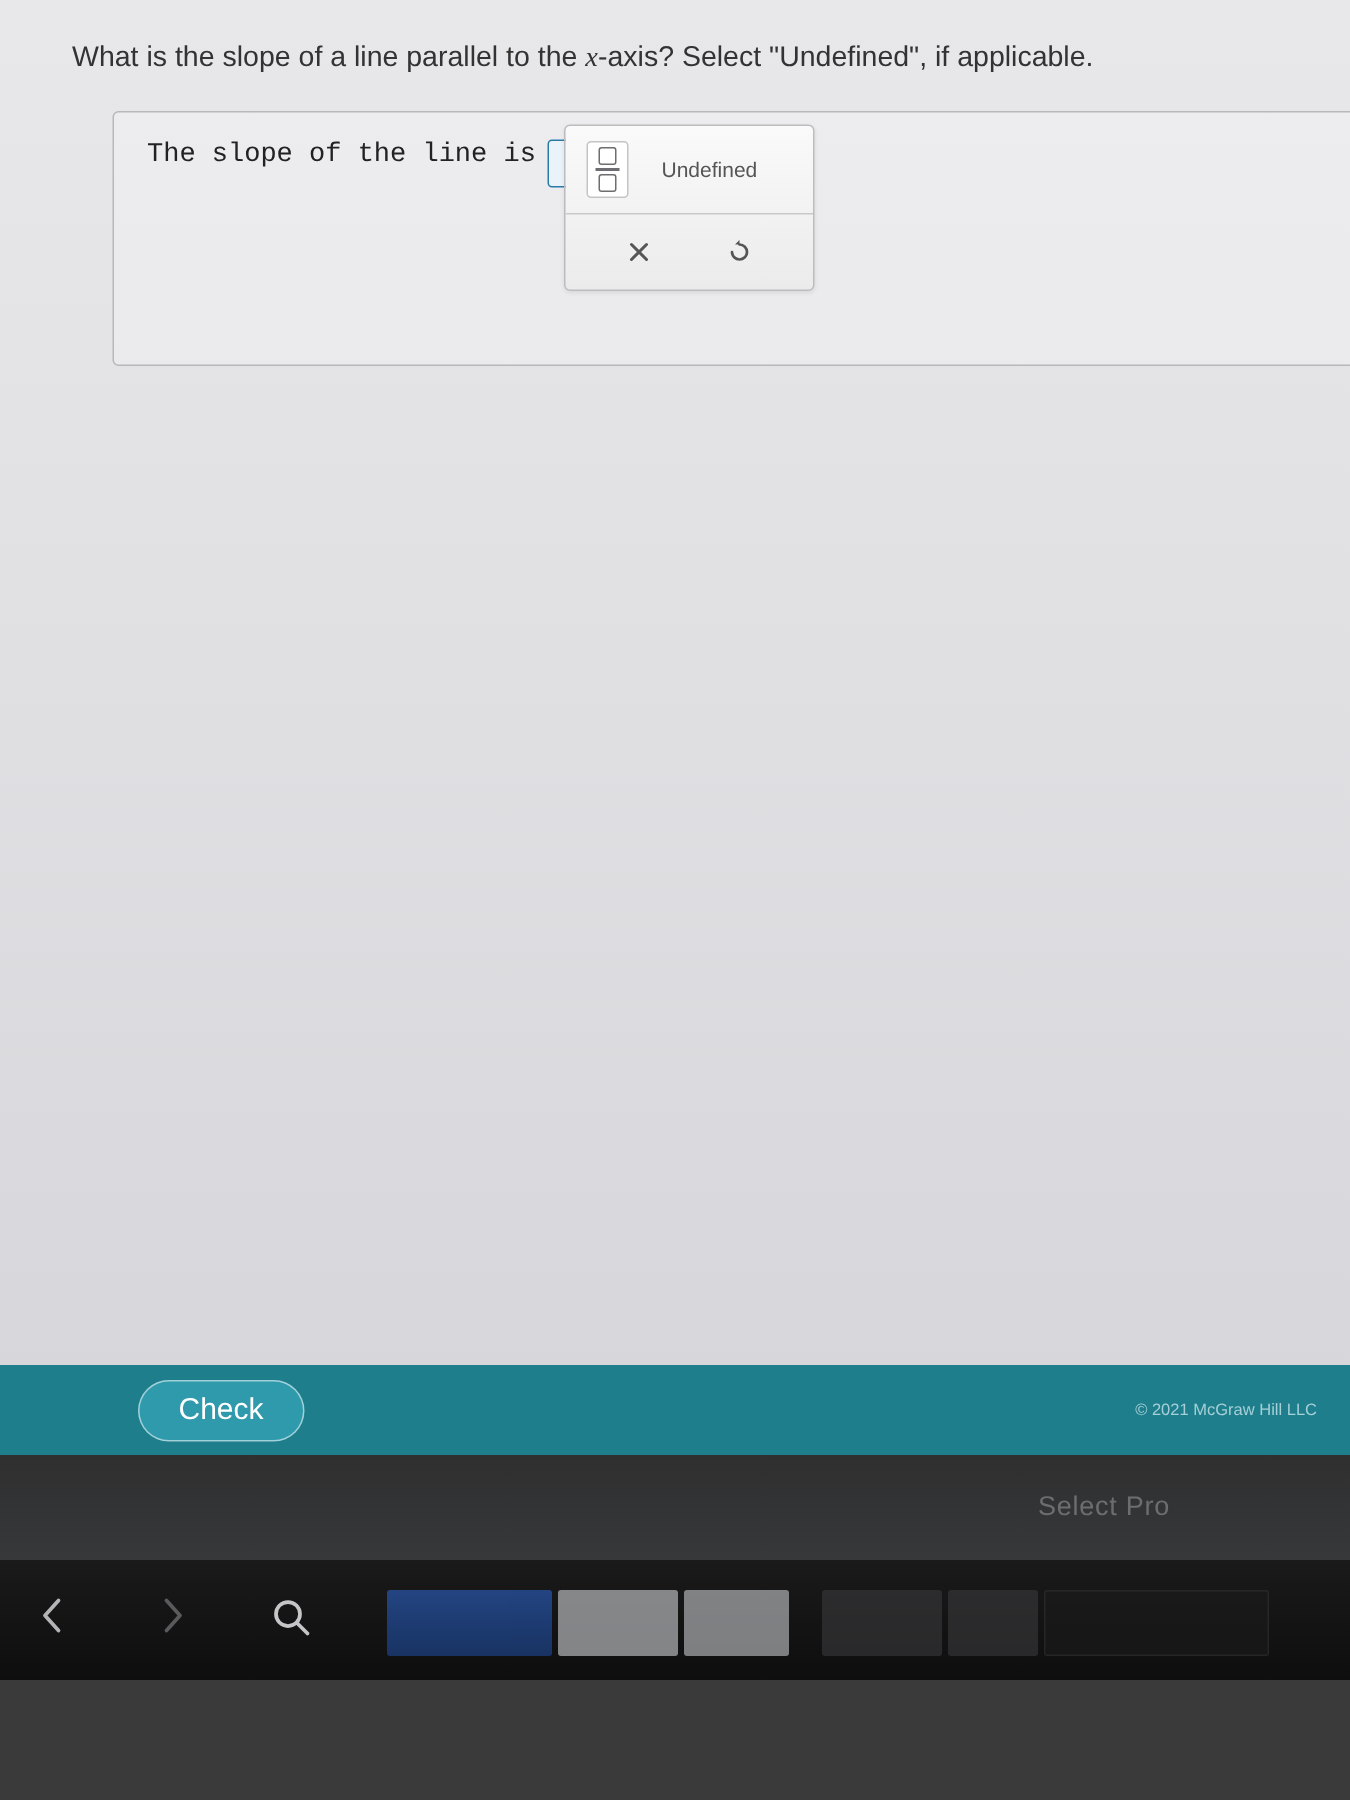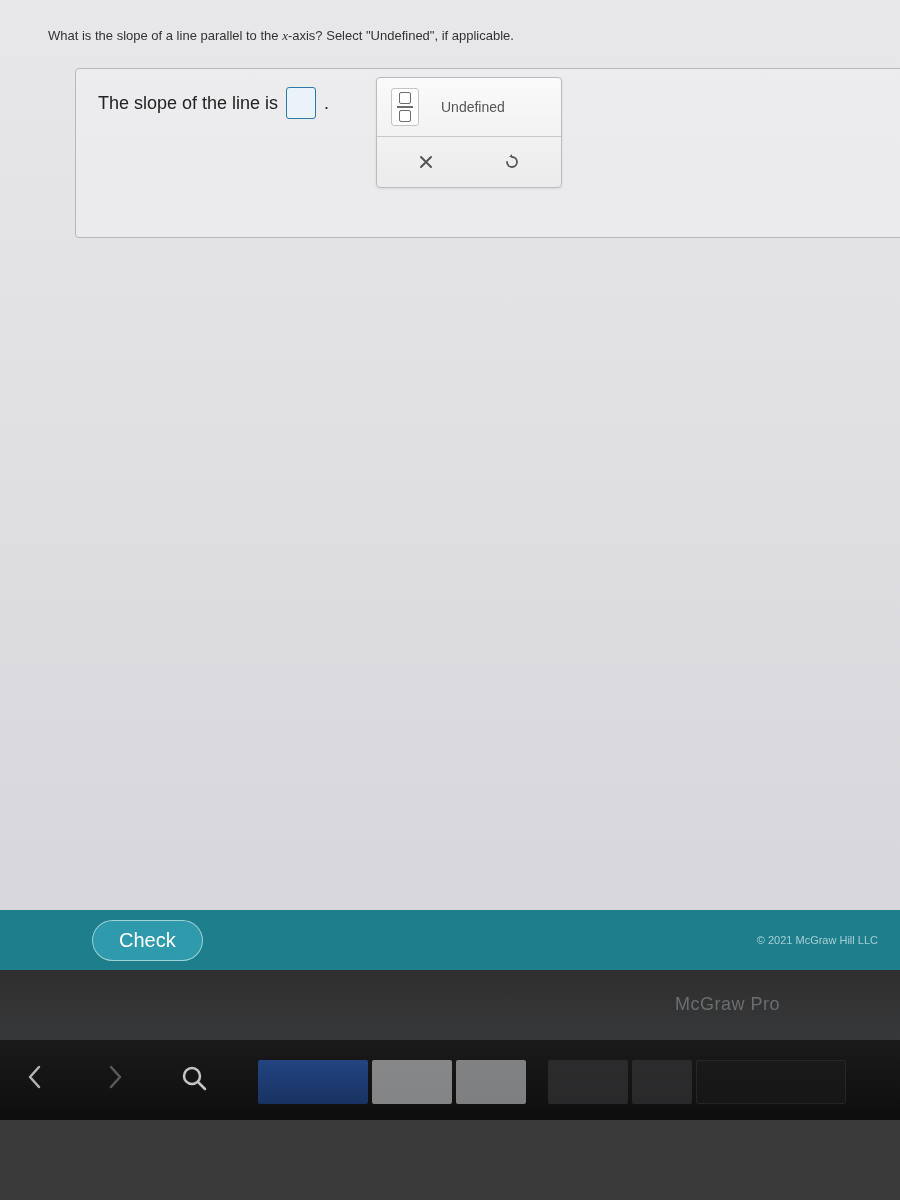--- a/index.html
+++ b/index.html
@@ -11,42 +11,42 @@
       overflow: hidden;
     }
     .screen {
       background: linear-gradient(180deg, #e8e8eb 0%, #d6d6da 100%);
       width: 900px;
       height: 970px;
       padding: 28px 0 0 20px;
       position: relative;
     }
     .question-text {
-      font-size: 13px;
+      font-size: 19px;
       color: #333;
       margin: 0 20px 24px 28px;
     }
     .question-text .xvar {
       font-style: italic;
       font-family: "Times New Roman", serif;
     }
     .answer-panel {
       border: 1px solid #b8b8bc;
       border-radius: 4px;
       margin: 0 0 0 55px;
       width: 830px;
       height: 170px;
       background: rgba(255,255,255,0.25);
       position: relative;
       padding: 18px 22px;
     }
     .answer-row {
       display: flex;
-      align-items: center;
       gap: 8px;
+      font-family: Liberation Mono, monospace;
     }
     .sentence {
       font-size: 18px;
       color: #222;
     }
     .answer-box {
       display:inline-block;
       width: 30px;
       height: 32px;
       border: 1px solid #2a7aa8;
@@ -54,21 +54,21 @@
       background: #e9f3f9;
     }
     .period {
       font-size: 18px;
       color:#222;
     }
     .toolbox {
       position: absolute;
       left: 300px;
       top: 8px;
-      width: 186px;
+      width: 167px;
       background: linear-gradient(#fafafa,#ebebec);
       border: 1px solid #bcbcbe;
       border-radius: 4px;
       box-shadow: 0 1px 3px rgba(0,0,0,0.08);
     }
     .toolbox-row {
       display: flex;
       align-items: center;
       padding: 10px 14px;
       gap: 18px;
@@ -237,21 +237,21 @@
     </div>
   </div>
 
   <div class="footer-bar">
     <button class="check-btn">Check</button>
     <span class="copyright">© 2021 McGraw Hill LLC</span>
   </div>
 </div>
 
 <div class="below-screen">
-  <div class="macbook-label">McGraw Pro</div>
+  <div class="macbook-label">Select Pro</div>
   <div class="nav-bar">
     <div class="nav-chevron">
       <svg width="18" height="26" viewBox="0 0 18 26">
           <path d="M13 3 L4 13 L13 23" stroke="#b4b4b7" stroke-width="2.5" fill="none" stroke-linecap="round" stroke-linejoin="round"></path>
         </svg>
     </div>
     <div class="nav-chevron dim">
       <svg width="18" height="26" viewBox="0 0 18 26">
           <path d="M5 3 L14 13 L5 23" stroke="#5a5a5d" stroke-width="2.5" fill="none" stroke-linecap="round" stroke-linejoin="round"></path>
         </svg>

